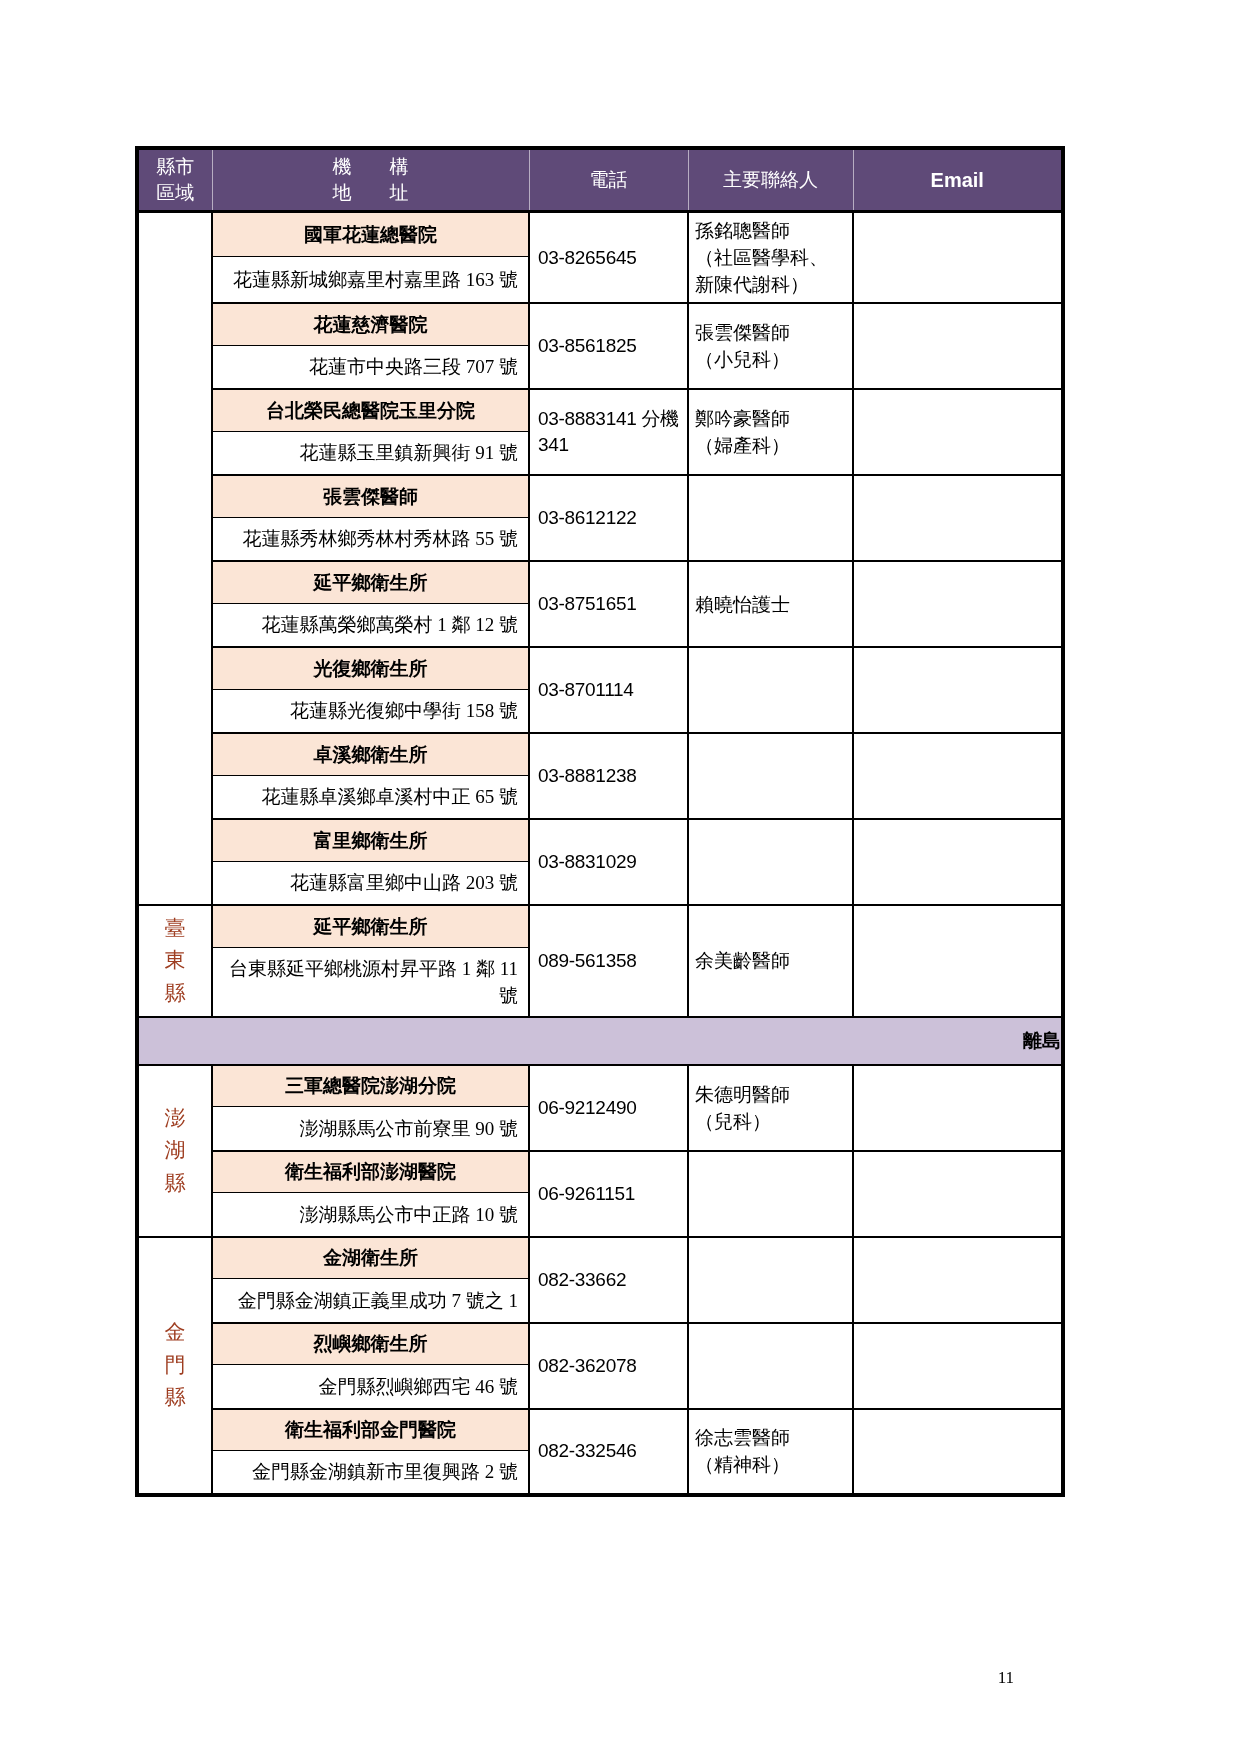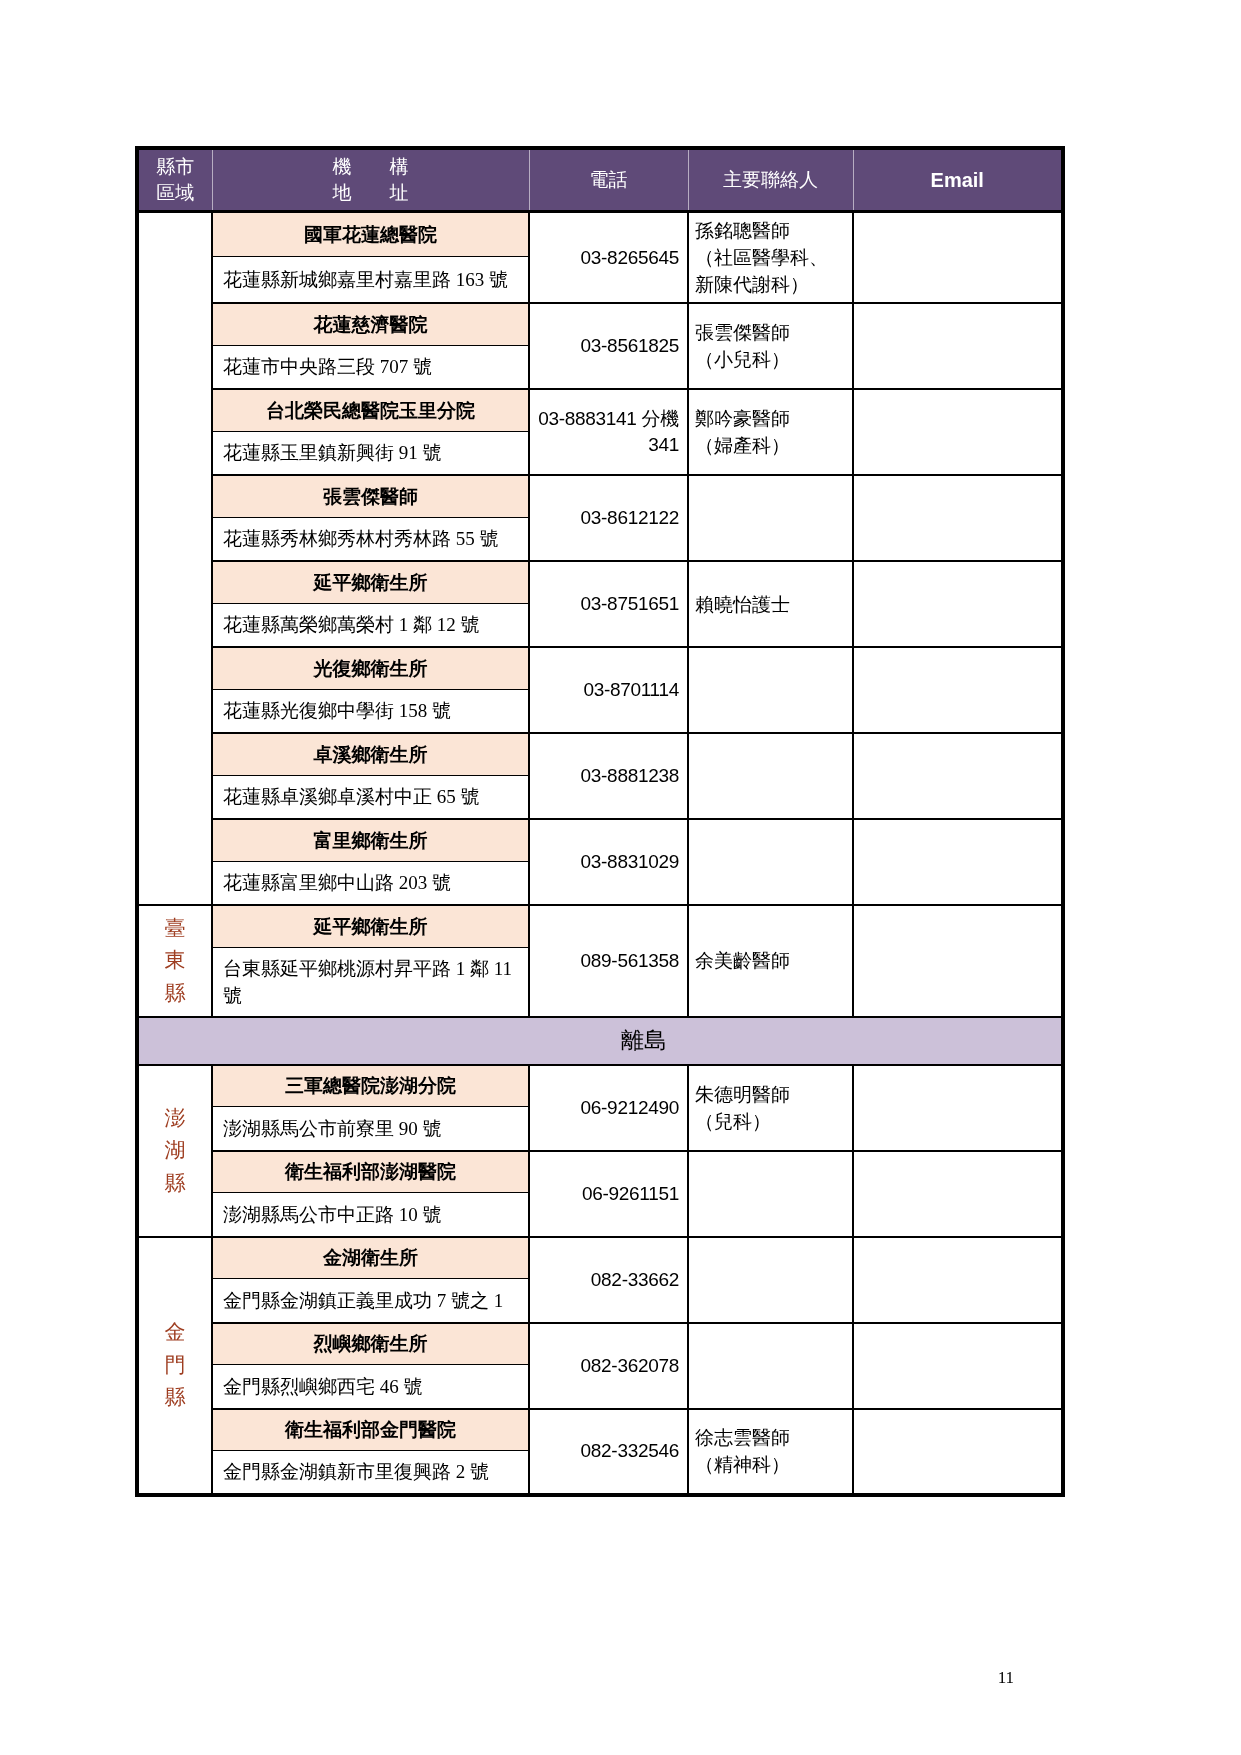--- a/index.html
+++ b/index.html
@@ -42,37 +42,37 @@
   }
   td.org-name{
     background:var(--org-name-bg);
     font-weight:bold;font-size:19px;
     padding:6px 10px 5px 10px;height:42px;
     border-bottom:1px solid var(--line);
     text-align:center;
   }
   td.org-addr{
     font-size:19px;line-height:27px;
-    padding:7px 10px;height:44px;text-align:left;
+    padding:7px 10px;height:44px;text-align:right;
     border-top:1px solid var(--line);
     margin-top:10px;
   }
   td.phone{
     font-family:"Liberation Sans","DejaVu Sans",sans-serif;
     font-size:19px;line-height:26px;letter-spacing:-0.3px;
-    text-align:right;padding:4px 8px;
+    text-align:left;padding:4px 8px;
   }
   td.contact{
     font-size:19px;line-height:27px;text-align:left;padding:4px 6px;
   }
   td.email-cell{padding:4px 8px;}
   tr.section-bar td{
     background:var(--divider-bg);
-    font-weight:normal;font-size:23px;
-    height:48px;padding-left:88px;text-align:center;
+    font-weight:bold;font-size:19px;
+    height:48px;padding-left:88px;text-align:right;
   }
   .page-number{
     position:absolute;left:88px;top:1668px;width:926px;
     text-align:right;font-size:17px;
     font-family:"Liberation Serif","DejaVu Serif",serif;
   }
 </style>
 </head>
 <body>
 

